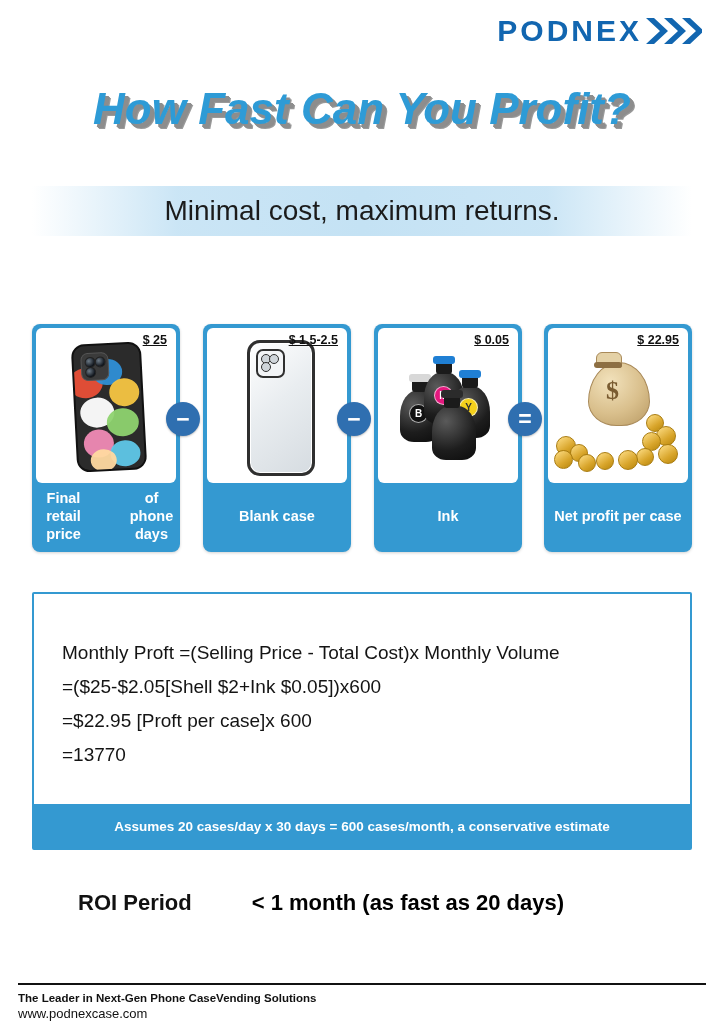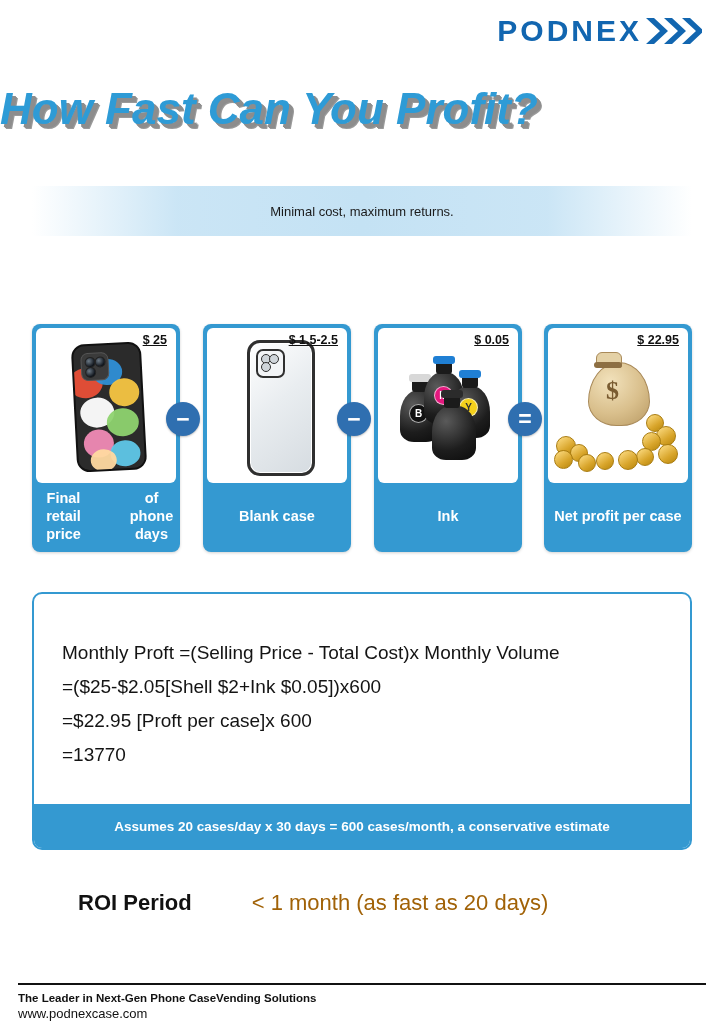--- a/index.html
+++ b/index.html
@@ -38,21 +38,21 @@
     margin-left: 2px;
   }
   .logo-chevrons svg { display: block; }
 
   
   .title-wrap {
     position: absolute;
     top: 84px;
     left: 0;
     width: 724px;
-    text-align: left;
+    text-align: center;
   }
   .title {
     display: inline-block;
     font-size: 44px;
     font-weight: bold;
     font-style: italic;
     color: #2e9bd6;
     -webkit-text-stroke: 3px #ffffff;
     paint-order: stroke fill;
     text-shadow:
@@ -69,21 +69,21 @@
     top: 186px;
     left: 32px;
     width: 660px;
     height: 50px;
     background: linear-gradient(to right, rgba(210,232,246,0) 0%, rgba(200,228,245,0.95) 22%, rgba(196,226,244,1) 50%, rgba(200,228,245,0.95) 78%, rgba(210,232,246,0) 100%);
     display: flex;
     align-items: center;
     justify-content: center;
   }
   .subtitle {
-    font-size: 13px;
+    font-size: 28px;
     color: #1b1b1b;
   }
 
   
   .cards-row {
     position: absolute;
     top: 324px;
     left: 32px;
     width: 660px;
     height: 228px;
@@ -289,21 +289,21 @@
   }
 
   
   .formula-box {
     position: absolute;
     top: 592px;
     left: 32px;
     width: 660px;
     height: 258px;
     border: 2px solid #3499d1;
-    border-radius: 10px;
+    border-radius: 2px;
     box-sizing: border-box;
     overflow: hidden;
     background: #ffffff;
   }
   .formula-lines {
     padding: 42px 0 0 28px;
   }
   .formula-line {
     font-size: 19px;
     line-height: 34px;
@@ -335,22 +335,22 @@
   }
   .roi-label {
     margin-left: 78px;
     font-size: 22px;
     font-weight: bold;
     color: #111;
   }
   .roi-value {
     margin-left: 60px;
     font-size: 22px;
-    font-weight: normal;
-    color: #a16207;
+    font-weight: bold;
+    color: #000000;
   }
 
   
   .footer-rule {
     position: absolute;
     left: 18px;
     top: 983px;
     width: 688px;
     height: 2px;
     background: #111;

